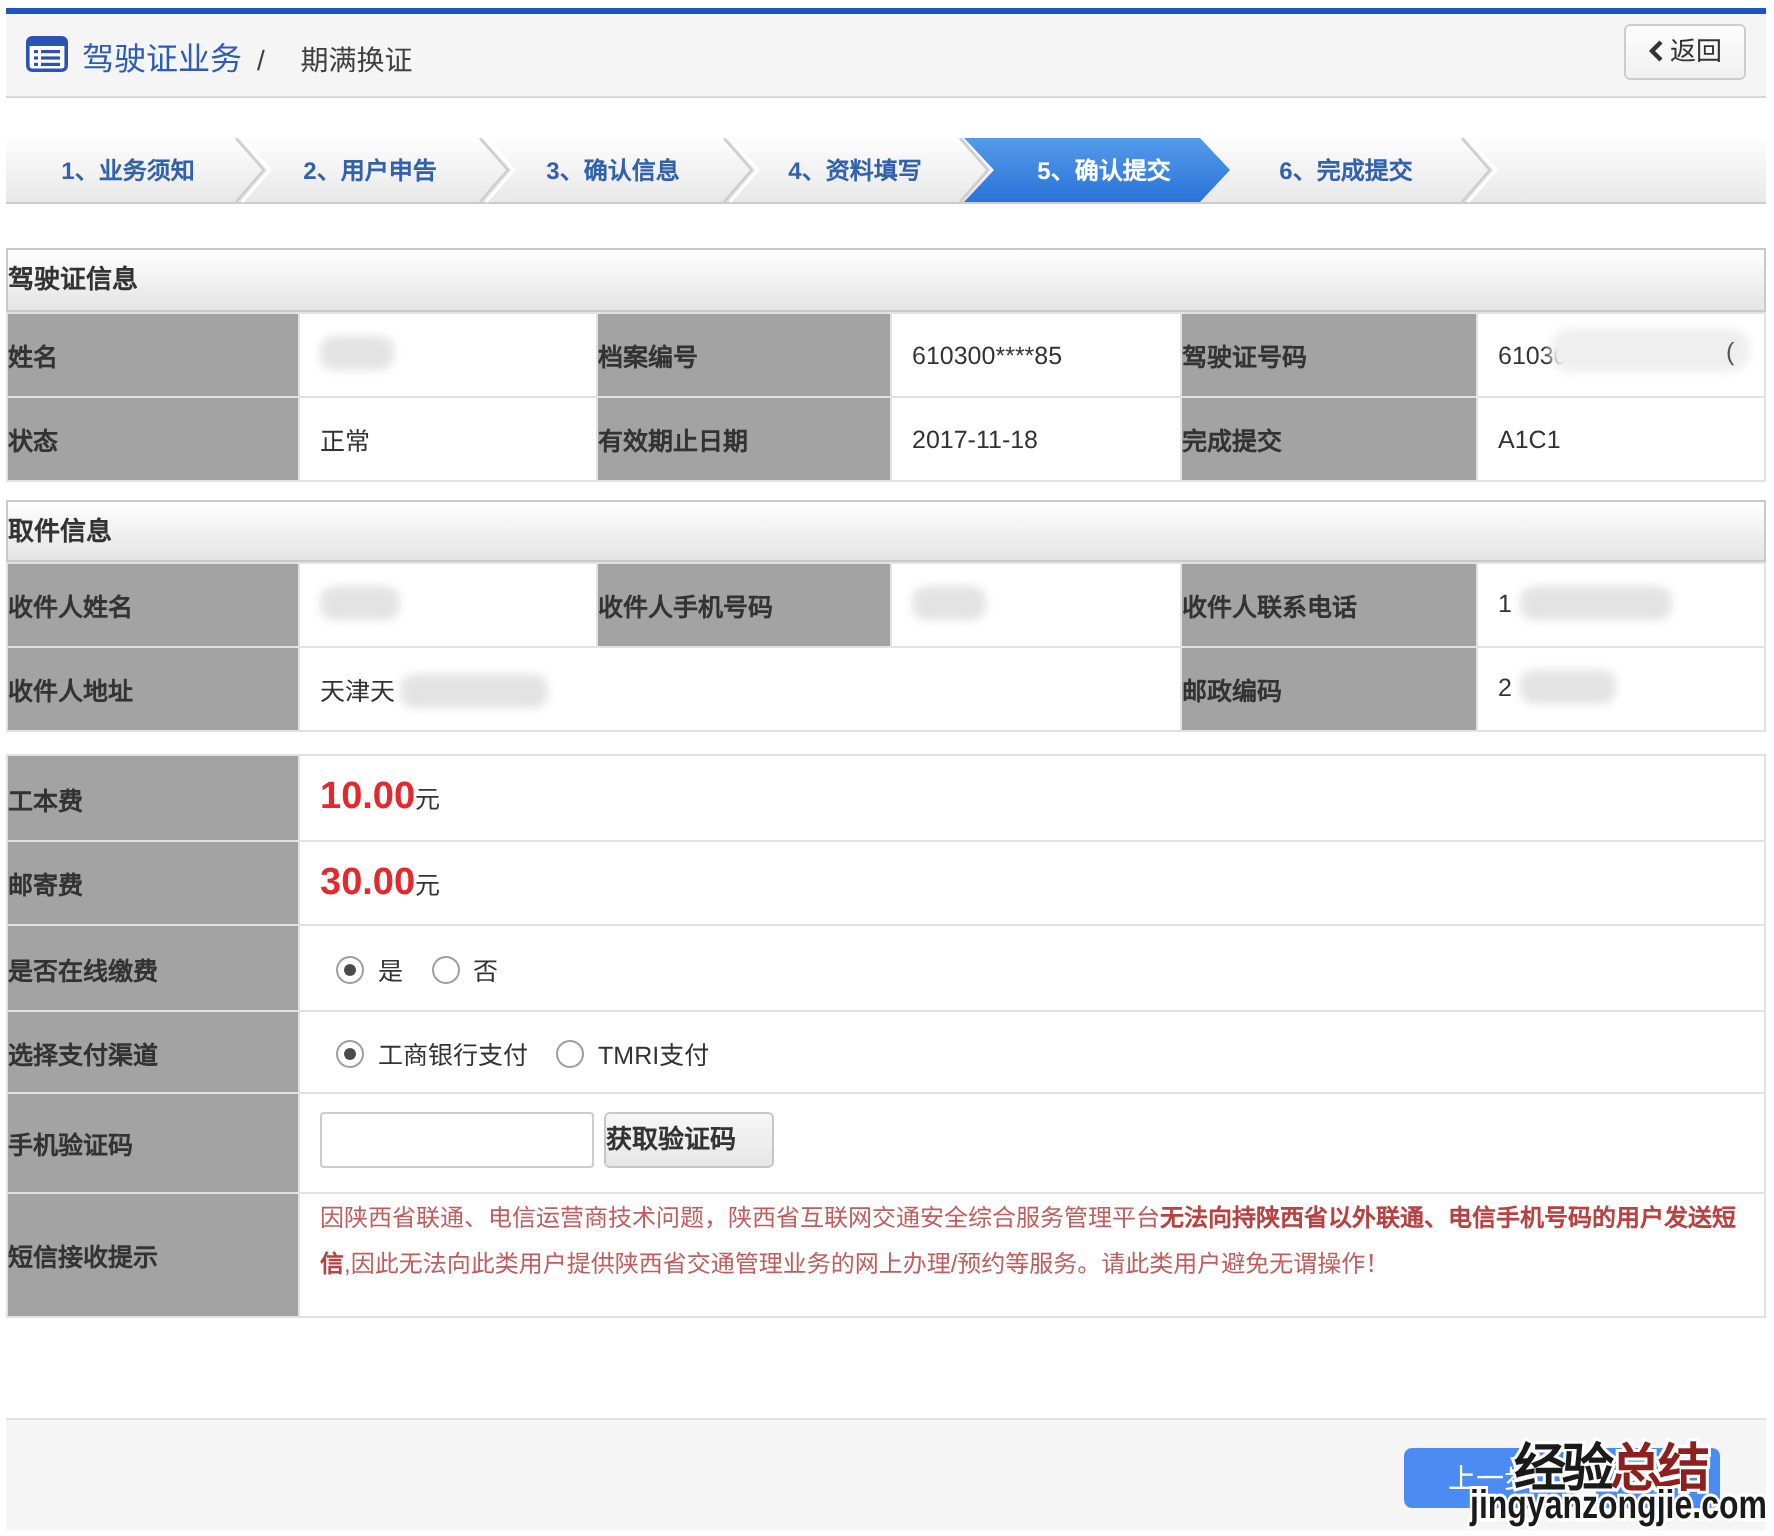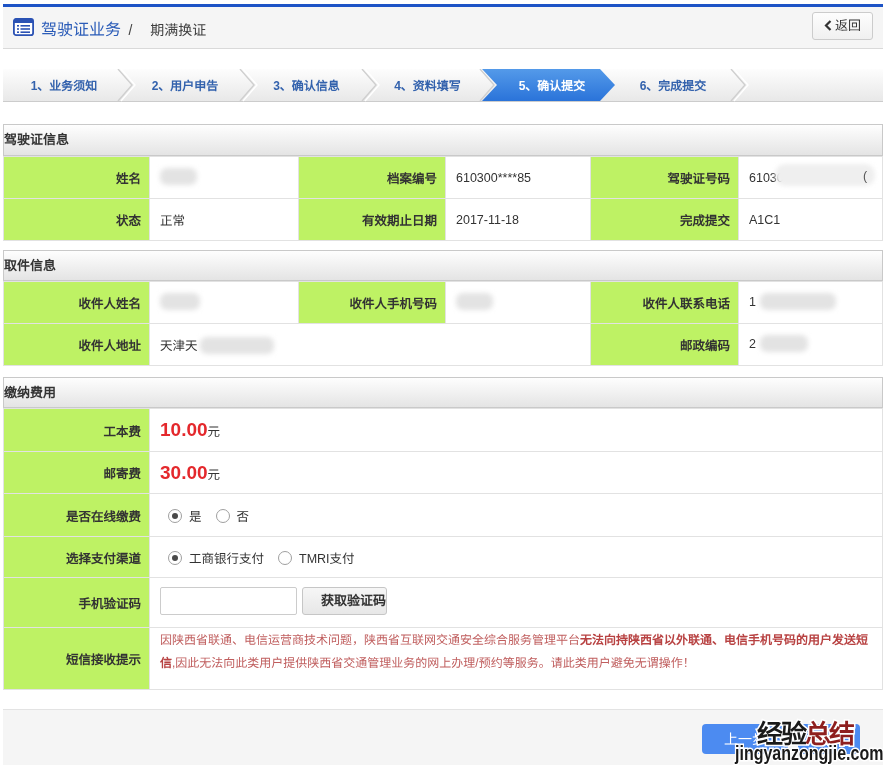--- a/index.html
+++ b/index.html
@@ -10,31 +10,31 @@
 .header{position:absolute;left:3px;top:7px;width:880px;height:42px;background:#f5f5f5;border-bottom:1px solid #d9d9d9}
 .hicon{position:absolute;left:10px;top:11px}
 .htitle{position:absolute;left:38px;top:9px;font-size:16px;color:#2b5cb8}
 .hsub{color:#404040;font-size:14px}
 .backbtn{position:absolute;right:10px;top:5px;width:61px;height:28px;border:1px solid #ccc;border-radius:3px;background:linear-gradient(#fdfdfd,#f0f0f0);font-size:13px;color:#333;text-align:center;line-height:26px}
 .steps{position:absolute;left:3px;top:69px}
 .panel{position:absolute;left:3px;width:880px}
 .phead{height:31px;border:1px solid #c9c9c9;background:linear-gradient(#fefefe,#e4e4e4);font-size:13px;font-weight:bold;color:#333;line-height:29px;}
 table{width:880px;border-collapse:collapse;table-layout:fixed}
 td{border:1px solid #e2e2e2;font-size:12.5px;color:#333;overflow:hidden;white-space:nowrap}
-td.lb{background:#bef264;font-weight:bold;text-align:right;padding-right:8px}
+td.lb{background:#a3a3a3;font-weight:bold;text-align:left;padding-right:8px}
 td.vl{background:#fff;padding-left:10px}
 tr{height:42px}
 .blur{display:inline-block;vertical-align:middle;background:#e3e3e3;border-radius:7px;filter:blur(2.5px);margin-top:-2px}
 .blur2{display:inline-block;vertical-align:middle;background:#efefef;border-radius:10px;filter:blur(2px);margin-top:-2px}
 .fee{color:#e4282c;font-weight:bold;font-size:19px}
 .radio{display:inline-block;width:14px;height:14px;border:1px solid #9f9f9f;border-radius:50%;background:#fff;vertical-align:middle;margin-top:-2px;position:relative}
 .radio.sel::after{content:"";position:absolute;left:3px;top:3px;width:6px;height:6px;border-radius:50%;background:#4a4a4a}
 .rlab{margin-left:7px;margin-right:14px}
 .cinput{position:absolute;left:10px;top:9px;width:137px;height:28px;border:1px solid #ccc;border-radius:2px;background:#fff}
-.cbtn{position:absolute;left:152px;top:9px;width:85px;height:28px;border:1px solid #c6c6c6;border-radius:3px;background:linear-gradient(#f6f6f6,#e7e7e7);font-size:13px;font-weight:bold;color:#333;text-align:right;line-height:26px}
+.cbtn{position:absolute;left:152px;top:9px;width:85px;height:28px;border:1px solid #c6c6c6;border-radius:3px;background:linear-gradient(#f6f6f6,#e7e7e7);font-size:13px;font-weight:bold;color:#333;text-align:left;line-height:26px}
 .redtxt{font-size:12px;color:#c05e5e;line-height:23px;white-space:nowrap}
 .redtxt b{color:#b84242}
 .footer{position:absolute;left:3px;top:709px;width:880px;height:56px;background:#f5f5f5;border-top:1px solid #e3e3e3}
 .bluebtn{position:absolute;top:14px;height:30px;background:#4c8bf1;border-radius:4px;color:#fff;font-size:14px;text-align:center;line-height:30px}
 .wm{position:absolute;font-weight:bold;white-space:nowrap}
 .wmstroke{position:absolute;left:0;top:0;-webkit-text-stroke:3px #ffffff}
 .wmfill{position:relative}
 </style>
 </head>
 <body>
@@ -149,21 +149,20 @@
         <td class="lb">收件人地址</td>
             <td class="vl" colspan="3">天津天<span class="blur" style="width:74px;height:17px;margin-left:2px"></span></td>
         <td class="lb">邮政编码</td>
             <td class="vl">2<span class="blur" style="width:48px;height:17px;margin-left:4px"></span></td>
       </tr>
     </tbody>
       </table>
   </div>
 
   <div class="panel" style="top:377px">
-    <div class="phead">缴纳费用</div>
     <table>
       <colgroup>
           <col style="width:146px">
           <col>
         </colgroup>
       <tbody>
           <tr style="height:43px">
         <td class="lb">工本费</td>
             <td class="vl"><span class="fee">10.00</span>元</td>
       </tr>

